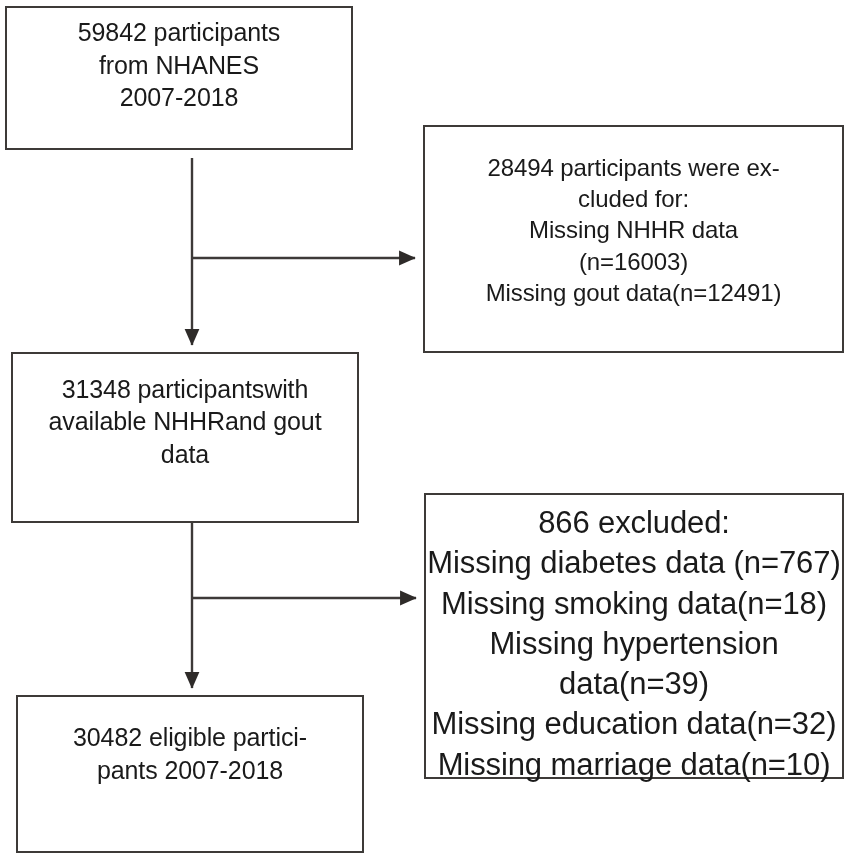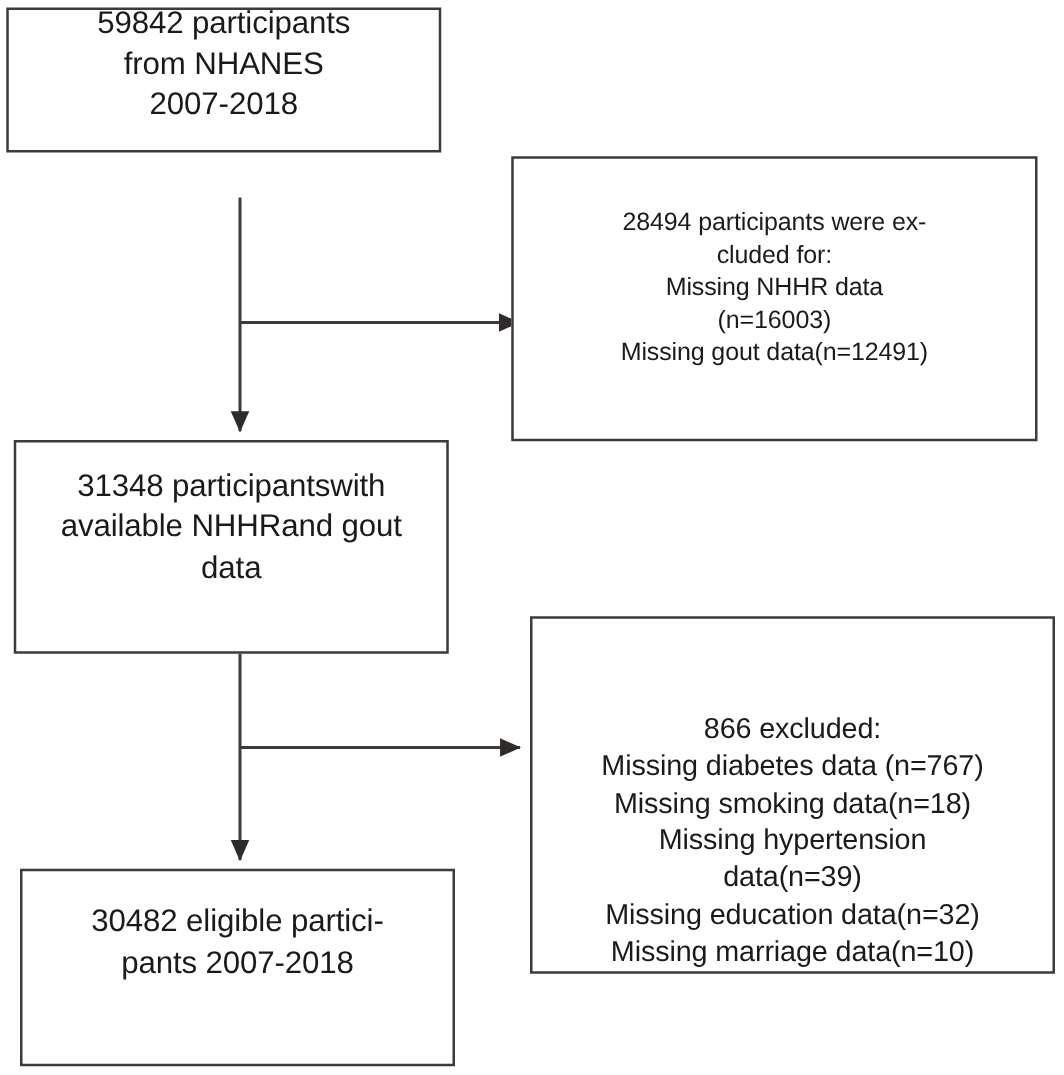--- a/index.html
+++ b/index.html
@@ -39,47 +39,47 @@
   }
   .node .txt {
     display: block;
     white-space: pre-line;
     width: 100%;
   }
 
   
   #box-source {
     left: 5px;  top: 6px;
-    width: 348px; height: 116px;
+    width: 348px; height: 144px;
     font-size: 25px;
   }
   #box-source .txt { padding-bottom: 26px; }
 
   
   #box-exclusion-1 {
-    left: 409px; top: 125px;
+    left: 423px; top: 125px;
     width: 421px; height: 228px;
-    font-size: 20px;
+    font-size: 24px;
   }
   #box-exclusion-1 .txt { padding-bottom: 18px; }
 
   
   #box-available {
     left: 11px; top: 352px;
     width: 348px; height: 171px;
     font-size: 25px;
   }
   #box-available .txt { padding-bottom: 32px; }
 
   
   #box-exclusion-2 {
     left: 424px; top: 493px;
     width: 420px; height: 286px;
-    font-size: 23px;
-    align-items: flex-end;
+    font-size: 31px;
+    align-items: flex-start;
   }
   #box-exclusion-2 .txt { padding-top: 8px; }
 
   
   #box-eligible {
     left: 16px; top: 695px;
     width: 348px; height: 158px;
     font-size: 25px;
     align-items: flex-start;
   }

